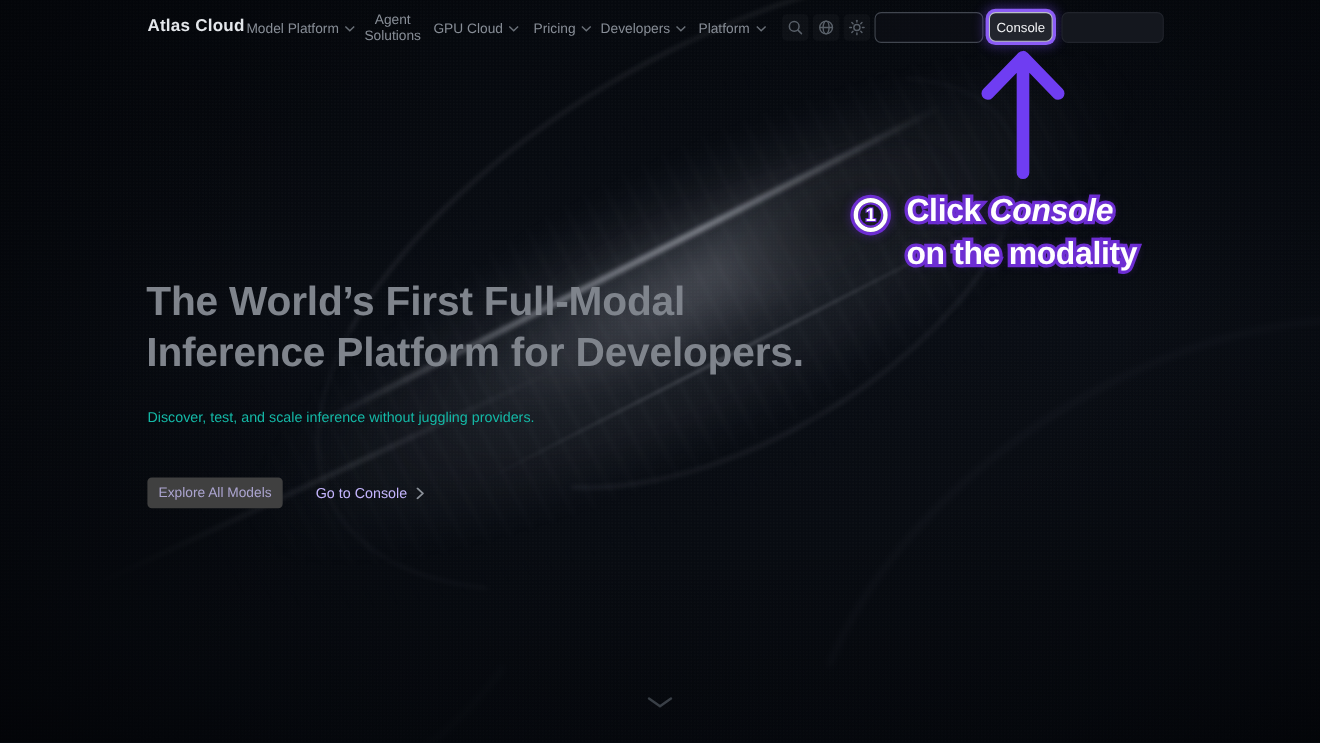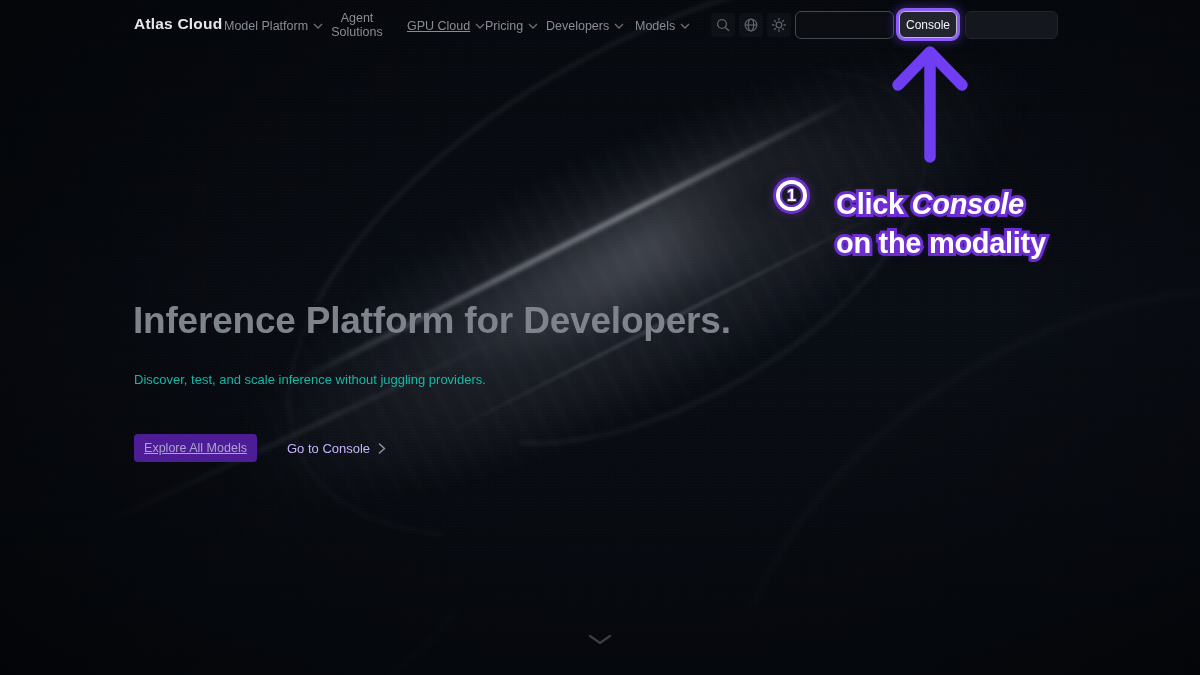--- a/index.html
+++ b/index.html
@@ -64,34 +64,34 @@
     display:flex;align-items:center;justify-content:center;cursor:pointer;
     box-shadow:0 0 0 3px #8b5cf6, 0 0 10px 5px rgba(124,77,255,.35);}
 
   
   .hero-title{position:absolute;left:133px;top:250px;margin:0;font-size:37px;line-height:47px;
     font-weight:600;color:#7f848c;letter-spacing:-.2px;}
   .hero-sub{position:absolute;left:134px;top:372px;font-size:13px;line-height:15.5px;}
   .hero-sub .s1{color:#6d737c;opacity:.8;margin:0;}
   .hero-sub .s2{color:#14b8a6;margin:0;}
   .cta-row{position:absolute;left:134px;top:434px;display:flex;align-items:center;gap:30px;}
-  .explore-btn{width:123px;height:28px;border:none;border-radius:4px;background:#4c1d95;
-    color:#aba4cf;font-size:12.5px;font-family:"Liberation Sans",sans-serif;cursor:pointer;text-decoration:underline;}
+  .explore-btn{width:123px;height:28px;border:none;border-radius:4px;background:#404040;
+    color:#aba4cf;font-size:12.5px;font-family:"Liberation Sans",sans-serif;cursor:pointer;}
   .goto-link{display:flex;align-items:center;gap:8px;color:#c4b5fd;font-size:13px;cursor:pointer;text-decoration:none;}
 
   .scroll-chevron{position:absolute;left:588px;top:631px;cursor:default;opacity:.9;}
 
   
   .anno-arrow{position:absolute;left:879px;top:41px;}
   .step-circle{position:absolute;left:776px;top:180px;width:23px;height:23px;border:4px solid #fff;border-radius:50%;
     display:flex;align-items:center;justify-content:center;
     box-shadow:0 0 0 3px #6d2dd3, inset 0 0 0 2px #6d2dd3, 0 0 8px 4px rgba(109,45,211,.35);
     color:#fff;font-size:17px;font-weight:700;
     text-shadow:-1px -1px 0 #6d2dd3,1px -1px 0 #6d2dd3,-1px 1px 0 #6d2dd3,1px 1px 0 #6d2dd3;}
-  .step-text{position:absolute;left:824px;top:173px;margin:12px;font-size:29px;font-weight:800;line-height:39px;
+  .step-text{position:absolute;left:824px;top:173px;margin:0;font-size:29px;font-weight:800;line-height:39px;
     letter-spacing:-.3px;color:#fff;
     -webkit-text-stroke:6px #6d2dd3;paint-order:stroke fill;
     text-shadow:0 0 9px rgba(120,60,215,.55);white-space:nowrap;}
   .step-text em{font-style:italic;padding-right:2px;}
 </style>
 </head>
 <body>
 
 <div class="bg">
   <div class="layer g-band"></div>
@@ -115,21 +115,21 @@
     <span>Model Platform</span>
     <svg width="10" height="6" viewBox="0 0 10 6">
         <polyline points="1,1 5,5 9,1" fill="none" stroke="#6a7078" stroke-width="1.3"></polyline>
       </svg>
   </div>
 
   <div class="nav-item nav-wrap" style="left:330px;top:12px;">
     <span>Agent Solutions</span>
   </div>
 
-  <div class="nav-item" style="left:407px;top:19px;text-decoration:underline;">
+  <div class="nav-item" style="left:394px;top:19px;">
     <span>GPU Cloud</span>
     <svg width="10" height="6" viewBox="0 0 10 6">
         <polyline points="1,1 5,5 9,1" fill="none" stroke="#6a7078" stroke-width="1.3"></polyline>
       </svg>
   </div>
 
   <div class="nav-item" style="left:485px;top:19px;">
     <span>Pricing</span>
     <svg width="10" height="6" viewBox="0 0 10 6">
         <polyline points="1,1 5,5 9,1" fill="none" stroke="#6a7078" stroke-width="1.3"></polyline>
@@ -137,21 +137,21 @@
   </div>
 
   <div class="nav-item" style="left:546px;top:19px;">
     <span>Developers</span>
     <svg width="10" height="6" viewBox="0 0 10 6">
         <polyline points="1,1 5,5 9,1" fill="none" stroke="#6a7078" stroke-width="1.3"></polyline>
       </svg>
   </div>
 
   <div class="nav-item" style="left:635px;top:19px;">
-    <span>Models</span>
+    <span>Platform</span>
     <svg width="10" height="6" viewBox="0 0 10 6">
         <polyline points="1,1 5,5 9,1" fill="none" stroke="#6a7078" stroke-width="1.3"></polyline>
       </svg>
   </div>
 
   <div class="icon-btn" style="left:711px;">
     <svg width="16" height="16" viewBox="0 0 16 16">
       <circle cx="7" cy="7" r="4.4" fill="none" stroke="#596069" stroke-width="1.4"></circle>
       <line x1="10.4" y1="10.4" x2="13.6" y2="13.6" stroke="#596069" stroke-width="1.4" stroke-linecap="round"></line>
     </svg>
@@ -178,21 +178,21 @@
       </g>
     </svg>
   </div>
 
   <div class="ghost-box box-outline"></div>
   <button class="console-btn">Console</button>
   <div class="ghost-box box-dark"></div>
 </header>
 
 <main>
-  <h1 class="hero-title"><br><span>Inference Platform for Developers.</span></h1>
+  <h1 class="hero-title"><span>The World’s First Full-Modal</span><br><span>Inference Platform for Developers.</span></h1>
   <div class="hero-sub">
     <p class="s2">Discover, test, and scale inference without juggling providers.</p>
   </div>
   <div class="cta-row">
     <button class="explore-btn">Explore All Models</button>
     <a class="goto-link">
       <span>Go to Console</span>
       <svg width="8" height="11" viewBox="0 0 8 11">
           <polyline points="1.5,1 6.5,5.5 1.5,10" fill="none" stroke="#8b9199" stroke-width="1.6" stroke-linecap="round" stroke-linejoin="round"></polyline>
         </svg>

